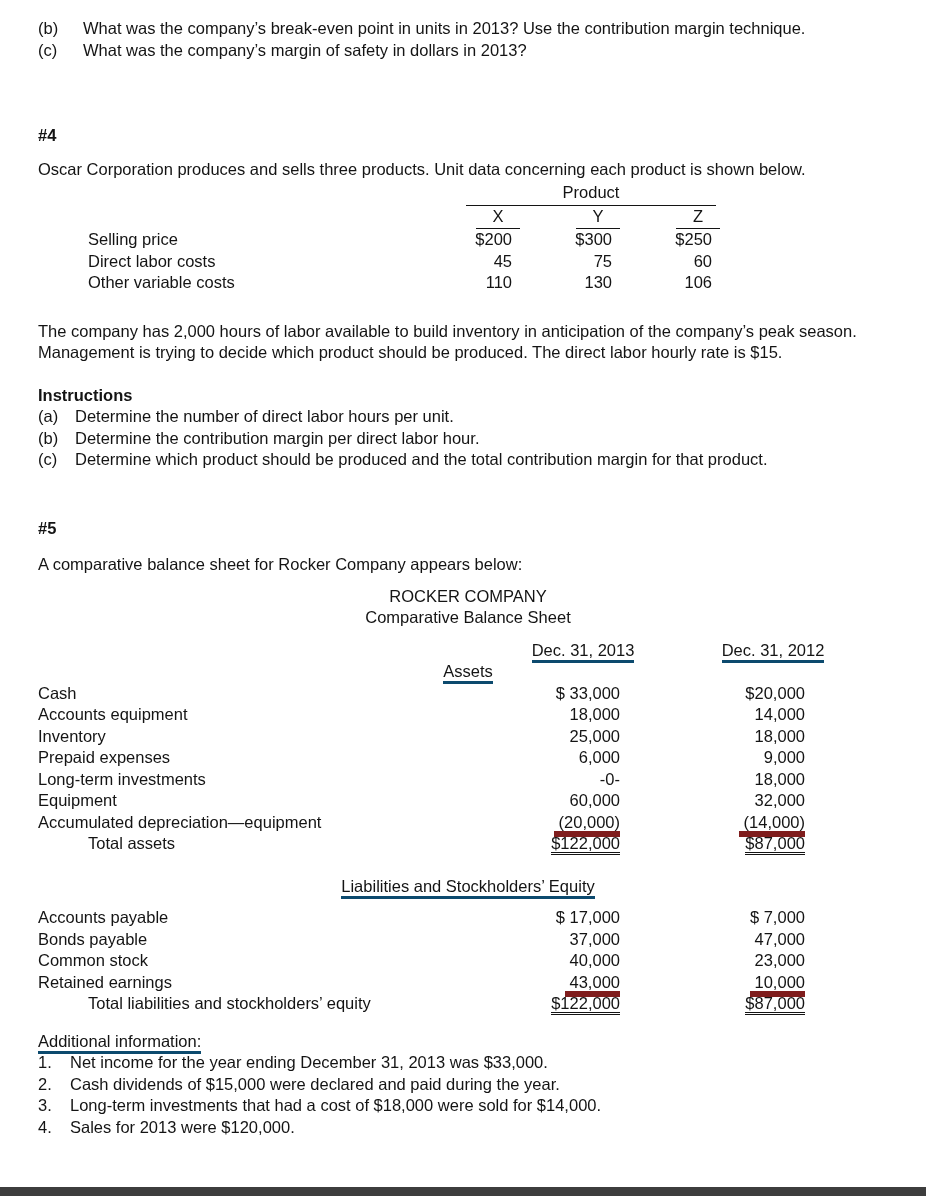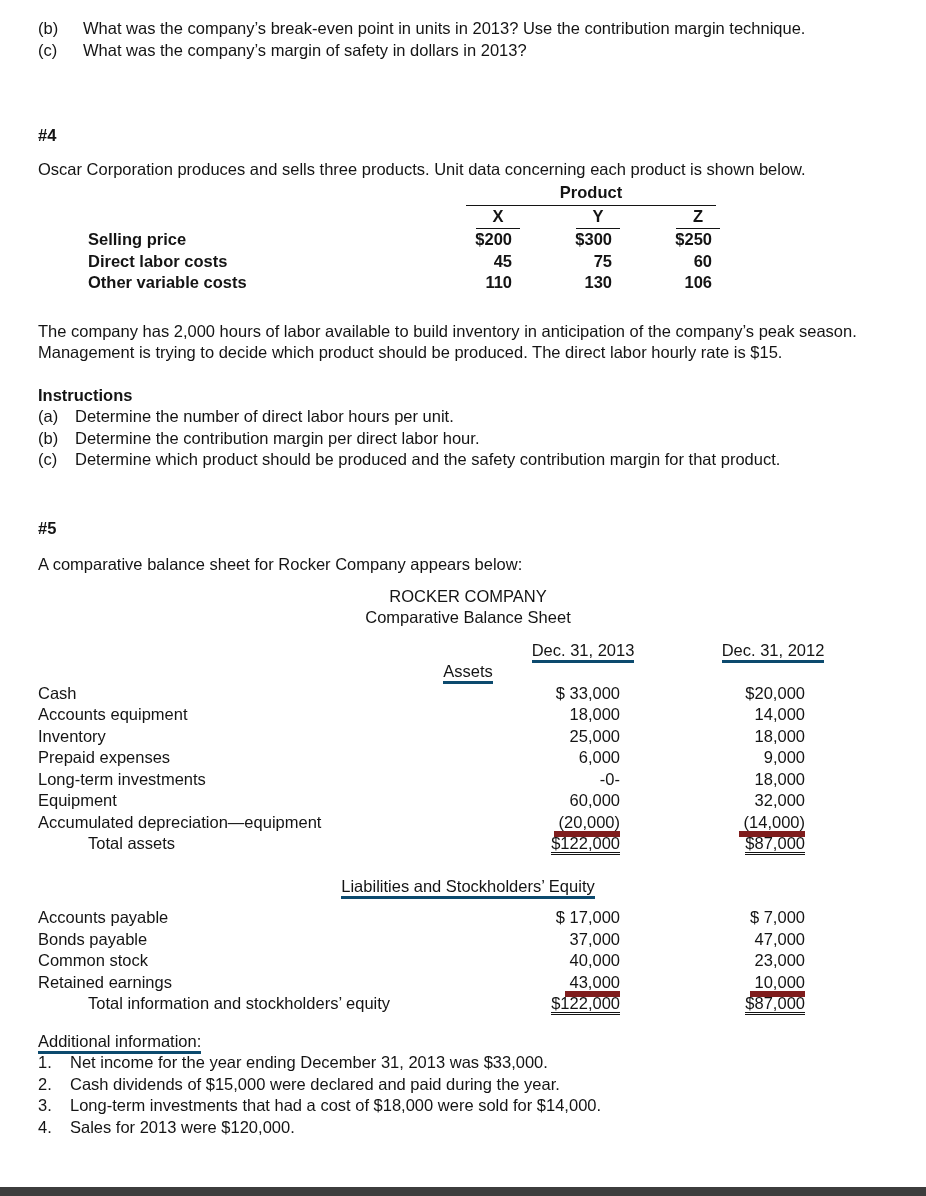--- a/index.html
+++ b/index.html
@@ -19,21 +19,21 @@
   }
   .page { padding: 18px 38px 0 38px; }
 
   .q-row { display: grid; grid-template-columns: 45px auto; }
   .heading { font-weight: bold; margin-top: 64px; }
   .heading5 { font-weight: bold; margin-top: 47px; }
   .intro { margin-top: 12px; }
   .intro5 { margin-top: 15px; }
 
   
-  .ptable { margin-left: 50px; margin-top: 2px; font-weight: bold; }
+  .ptable { margin-left: 50px; margin-top: 2px; }
   .prow { display: grid; grid-template-columns: 372px 100px 100px 100px; }
   .pgroup-cell { grid-column: 2 / 5; display: flex; justify-content: center; }
   .pgroup-span { display: inline-block; width: 250px; text-align: center; border-bottom: 1px solid #141414; margin-right: 38px; padding-bottom: 1px; }
   .pcol-cell { text-align: right; padding-right: 40px; }
   .pcol-span { display: inline-block; width: 44px; text-align: center; border-bottom: 1px solid #141414; padding-bottom: 1px; }
   .pnum { text-align: right; padding-right: 48px; white-space: pre; }
 
   .para { margin-top: 27px; max-width: 828px; }
   .instr-title { font-weight: bold; margin-top: 21px; }
   .instr-row { display: grid; grid-template-columns: 37px auto; }
@@ -121,21 +121,21 @@
   <div class="instr-row">
     <div>(a)</div>
     <div>Determine the number of direct labor hours per unit.</div>
   </div>
   <div class="instr-row">
     <div>(b)</div>
     <div>Determine the contribution margin per direct labor hour.</div>
   </div>
   <div class="instr-row">
     <div>(c)</div>
-    <div>Determine which product should be produced and the safety contribution margin for that product.</div>
+    <div>Determine which product should be produced and the total contribution margin for that product.</div>
   </div>
 
   <div class="heading5">#5</div>
   <div class="intro5">A comparative balance sheet for Rocker Company appears below:</div>
 
   <div class="center-line company">ROCKER COMPANY</div>
   <div class="center-line">Comparative Balance Sheet</div>
 
   <div class="bs">
     <div class="bs-row bs-colhead-row">
@@ -204,21 +204,21 @@
         <div>Common stock</div>
         <div class="bs-val v1"><span>40,000</span></div>
         <div class="bs-val v2"><span>23,000</span></div>
       </div>
       <div class="bs-row">
         <div>Retained earnings</div>
         <div class="bs-val v1"><span class="u"> 43,000</span></div>
         <div class="bs-val v2"><span class="u"> 10,000</span></div>
       </div>
       <div class="bs-row">
-        <div class="indent">Total information and stockholders’ equity</div>
+        <div class="indent">Total liabilities and stockholders’ equity</div>
         <div class="bs-val v1"><span class="uu">$122,000</span></div>
         <div class="bs-val v2"><span class="uu">$87,000</span></div>
       </div>
     </div>
   </div>
 
   <div class="addl-title"><span class="uline">Additional information:</span></div>
   <div class="addl-row">
     <div>1.</div>
     <div>Net income for the year ending December 31, 2013 was $33,000.</div>

